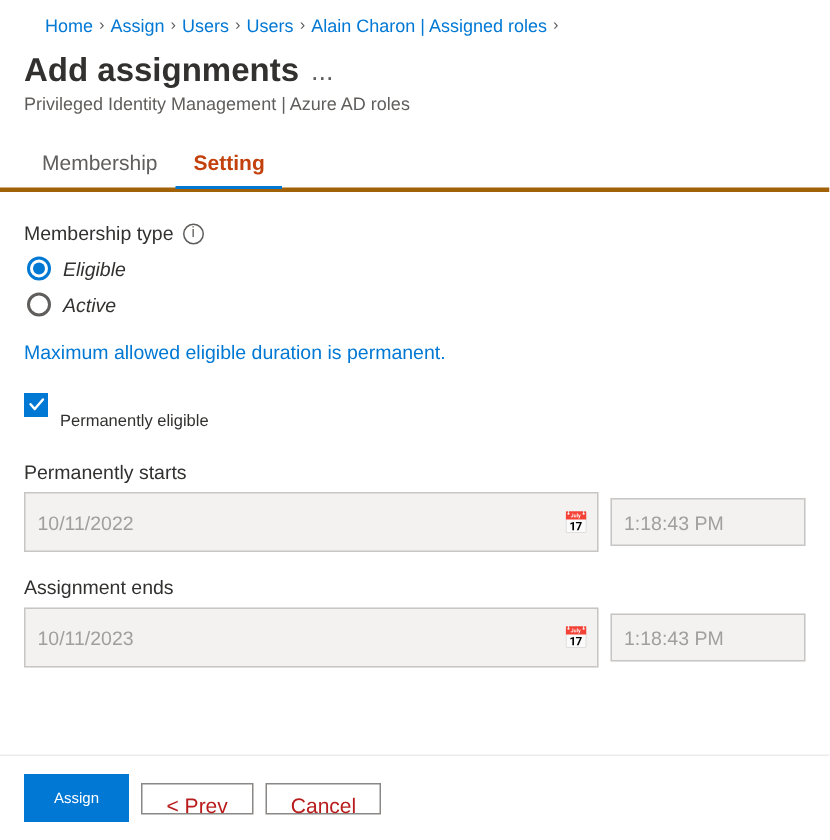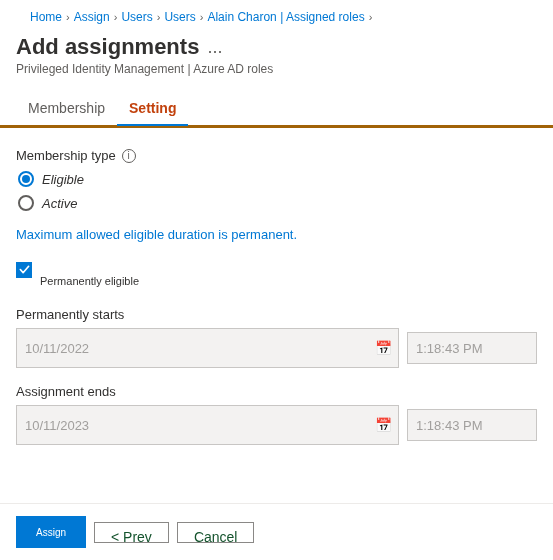--- a/index.html
+++ b/index.html
@@ -266,21 +266,21 @@
       border: none;
       padding: 6px 20px;
       font-size: 10px;
       cursor: pointer;
       height: 32px;
       font-family: inherit;
     }
 
     .btn-secondary {
       background: #fff;
-      color: #14532d;
+      color: #b91c1c;
       border: 1px solid #8a8886;
       padding: 6px 16px;
       font-size: 14px;
       cursor: pointer;
       height: 21px;
       font-family: inherit;
     }
 
     .page-container {
       position: relative;

